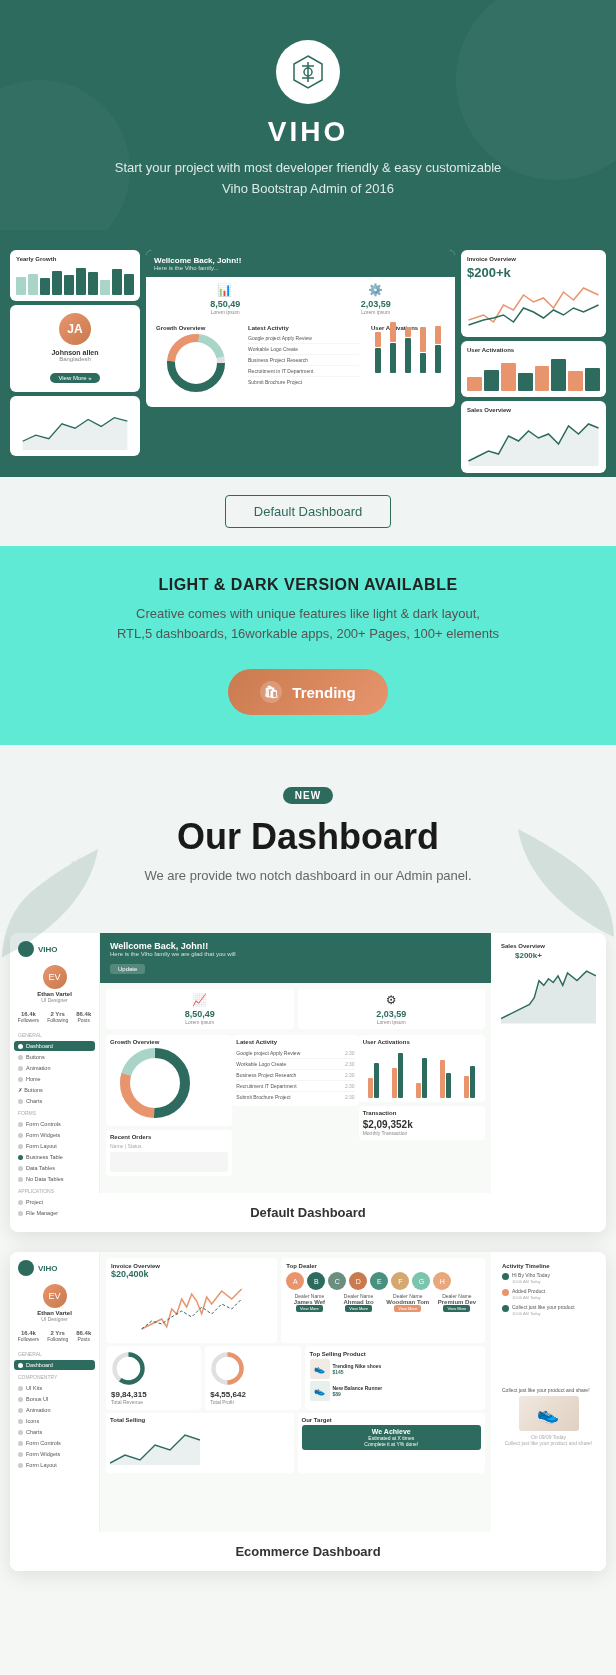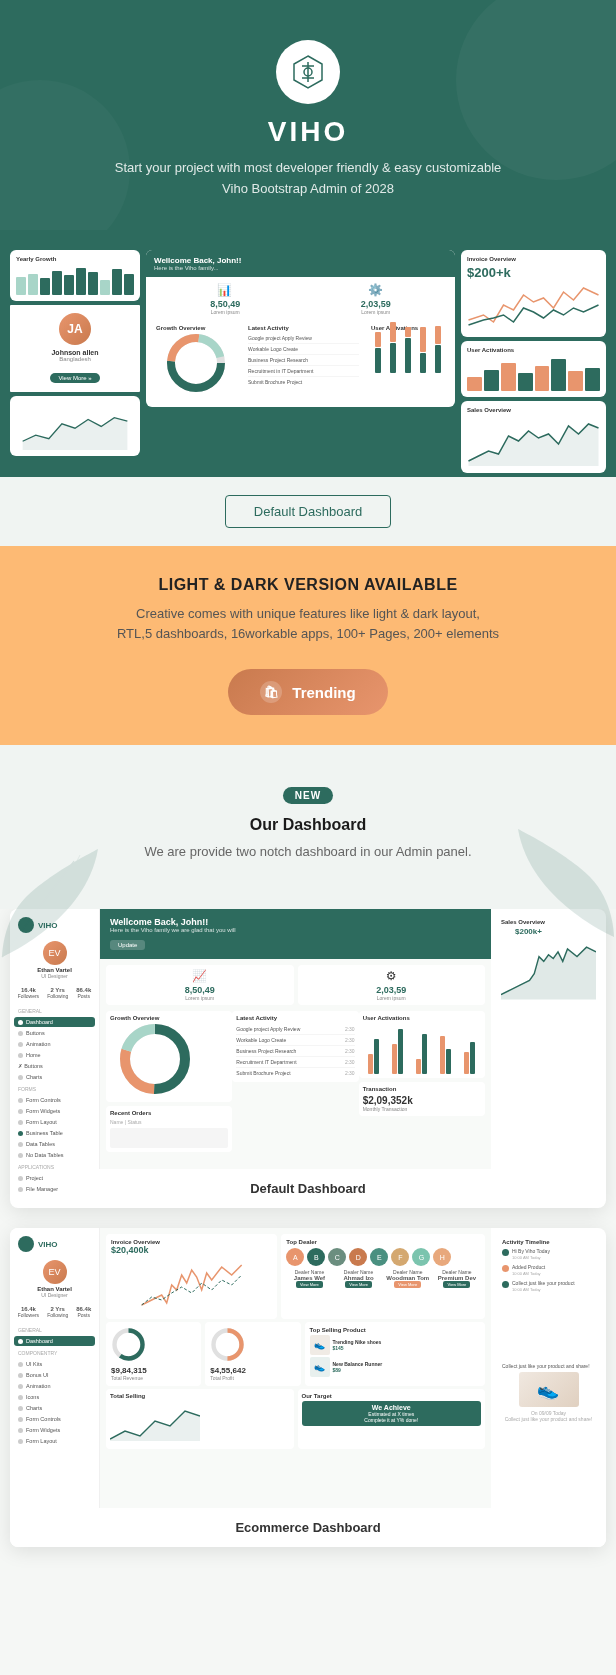--- a/index.html
+++ b/index.html
@@ -105,21 +105,21 @@
       background: #2d6b5e;
       border-radius: 1px;
       min-width: 4px;
     }
     .bar.orange { background: #e8956d; }
     .bar.light { background: #a8d5c8; }
 
     
     .profile-card {
       background: white;
-      border-radius: 1px;
+      border-radius: 6px;
       padding: 8px 6px;
       text-align: center;
       margin-bottom: 4px;
     }
     .profile-avatar {
       width: 32px; height: 32px;
       border-radius: 50%;
       background: linear-gradient(135deg, #e8956d, #c97a4e);
       margin: 0 auto 4px;
       display: flex; align-items: center; justify-content: center;
@@ -173,21 +173,21 @@
       color: #2d6b5e;
       border-radius: 4px;
       padding: 8px 28px;
       font-size: 13px;
       font-weight: 500;
       cursor: pointer;
     }
 
     
     .light-dark-section {
-      background: #fdba74;
+      background: #5eead4;
       padding: 30px 64px;
       text-align: center;
     }
     .ld-title {
       font-size: 16px;
       font-weight: 800;
       color: #222;
       margin-bottom: 10px;
       letter-spacing: 0.5px;
     }
@@ -230,21 +230,21 @@
       color: white;
       font-size: 10px;
       font-weight: 700;
       padding: 3px 12px;
       border-radius: 10px;
       display: inline-block;
       margin-bottom: 12px;
       letter-spacing: 1px;
     }
     .od-title {
-      font-size: 16px;
+      font-size: 36px;
       font-weight: 800;
       color: #1a1a1a;
       margin-bottom: 10px;
     }
     .od-desc {
       font-size: 13px;
       color: #666;
       margin-bottom: 30px;
     }
 
@@ -466,21 +466,21 @@
   <div class="logo-wrap">
     <svg class="logo-svg" viewBox="0 0 40 40" fill="none" xmlns="http://www.w3.org/2000/svg">
       <path d="M20 4 L34 12 L34 28 L20 36 L6 28 L6 12 Z" stroke="#2d6b5e" stroke-width="1.5" fill="none"></path>
       <path d="M20 10 L20 30 M14 14 L26 14 M14 26 L26 26" stroke="#2d6b5e" stroke-width="1.5"></path>
       <circle cx="20" cy="20" r="4" stroke="#2d6b5e" stroke-width="1.5" fill="none"></circle>
     </svg>
   </div>
   <h1 class="hero-title">VIHO</h1>
   <p class="hero-subtitle">
     <span>Start your project with most developer friendly &amp; easy customizable</span><br>
-    <span>Viho Bootstrap Admin of 2028</span>
+    <span>Viho Bootstrap Admin of 2016</span>
   </p>
 </section>
 
 <div class="preview-area">
   <div class="preview-container">
 
     <div class="preview-left">
       <div class="mock-card">
         <div class="mock-card-title">Yearly Growth</div>
         <div class="bar-chart-small">
@@ -614,21 +614,21 @@
 </div>
 
 <div class="default-dash-btn-wrap">
   <button class="default-dash-btn">Default Dashboard</button>
 </div>
 
 <div class="light-dark-section">
   <h2 class="ld-title">LIGHT &amp; DARK VERSION AVAILABLE</h2>
   <p class="ld-desc">
     <span>Creative comes with unique features like light &amp; dark layout,</span><br>
-    <span>RTL,5 dashboards, 16workable apps, 100+ Pages, 200+ elements</span>
+    <span>RTL,5 dashboards, 16workable apps, 200+ Pages, 100+ elements</span>
   </p>
   <button class="purchase-btn">
     <span class="purchase-icon">🛍</span>
     <span>Trending</span>
   </button>
 </div>
 
 <div class="our-dashboard-section">
   
   <svg class="leaf-left" viewBox="0 0 100 120" fill="none">

